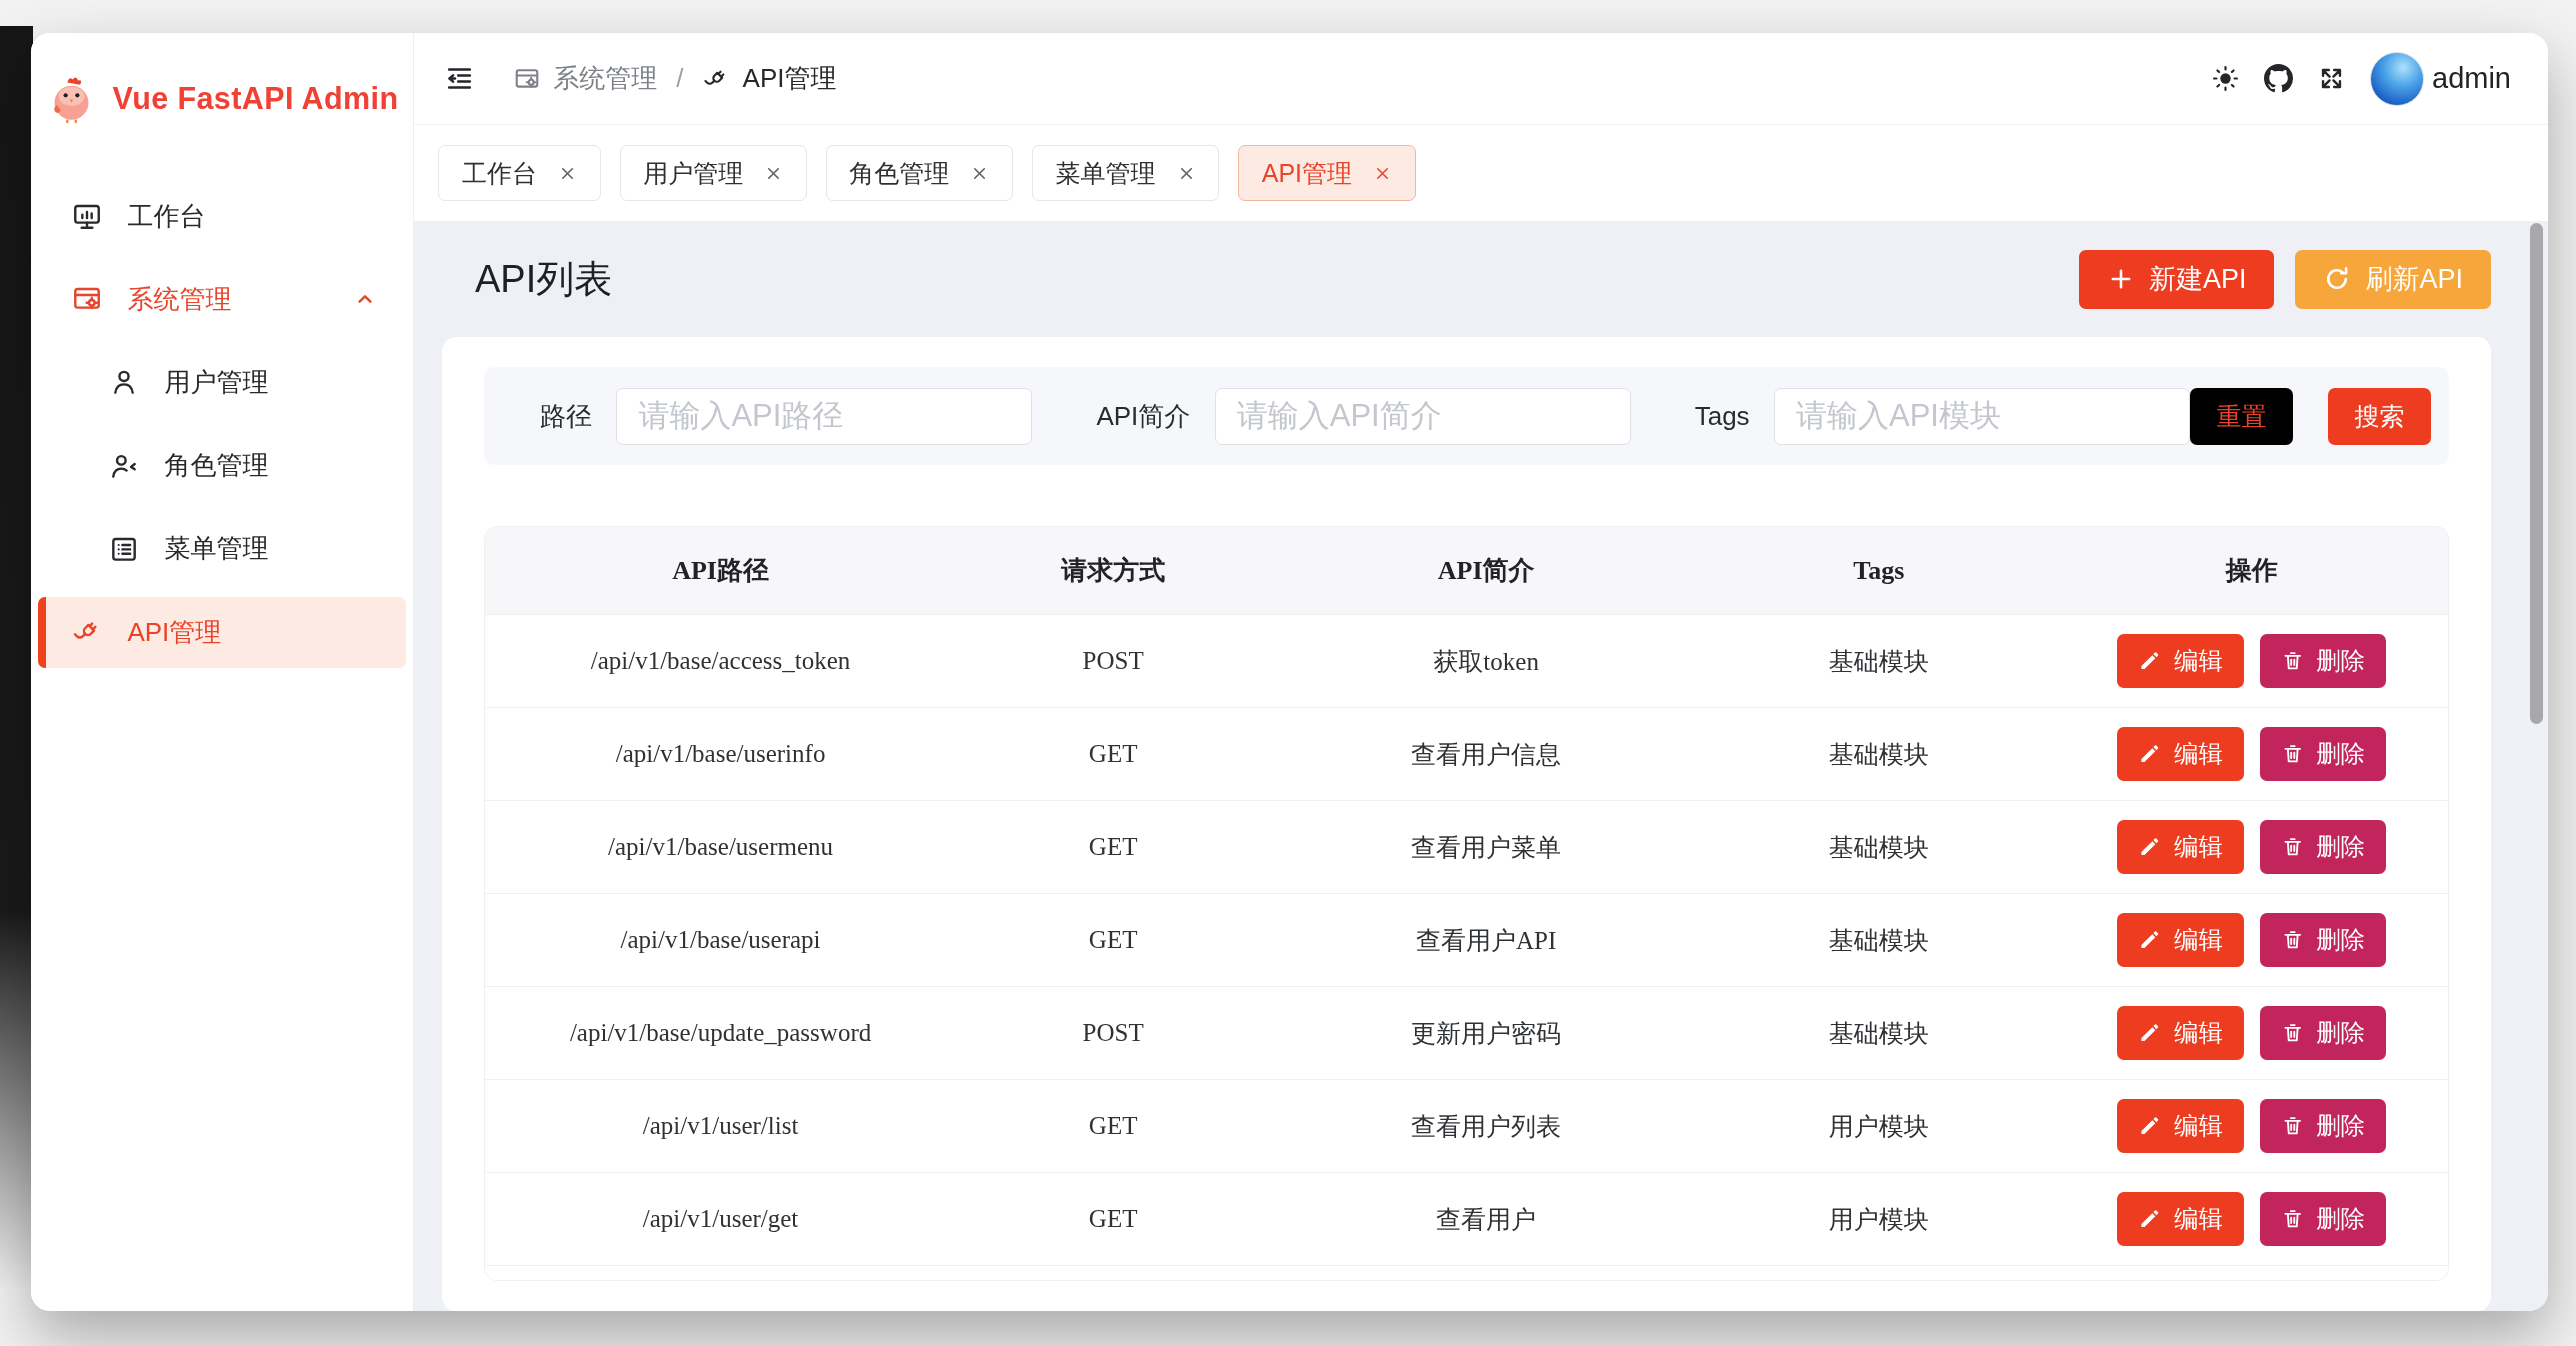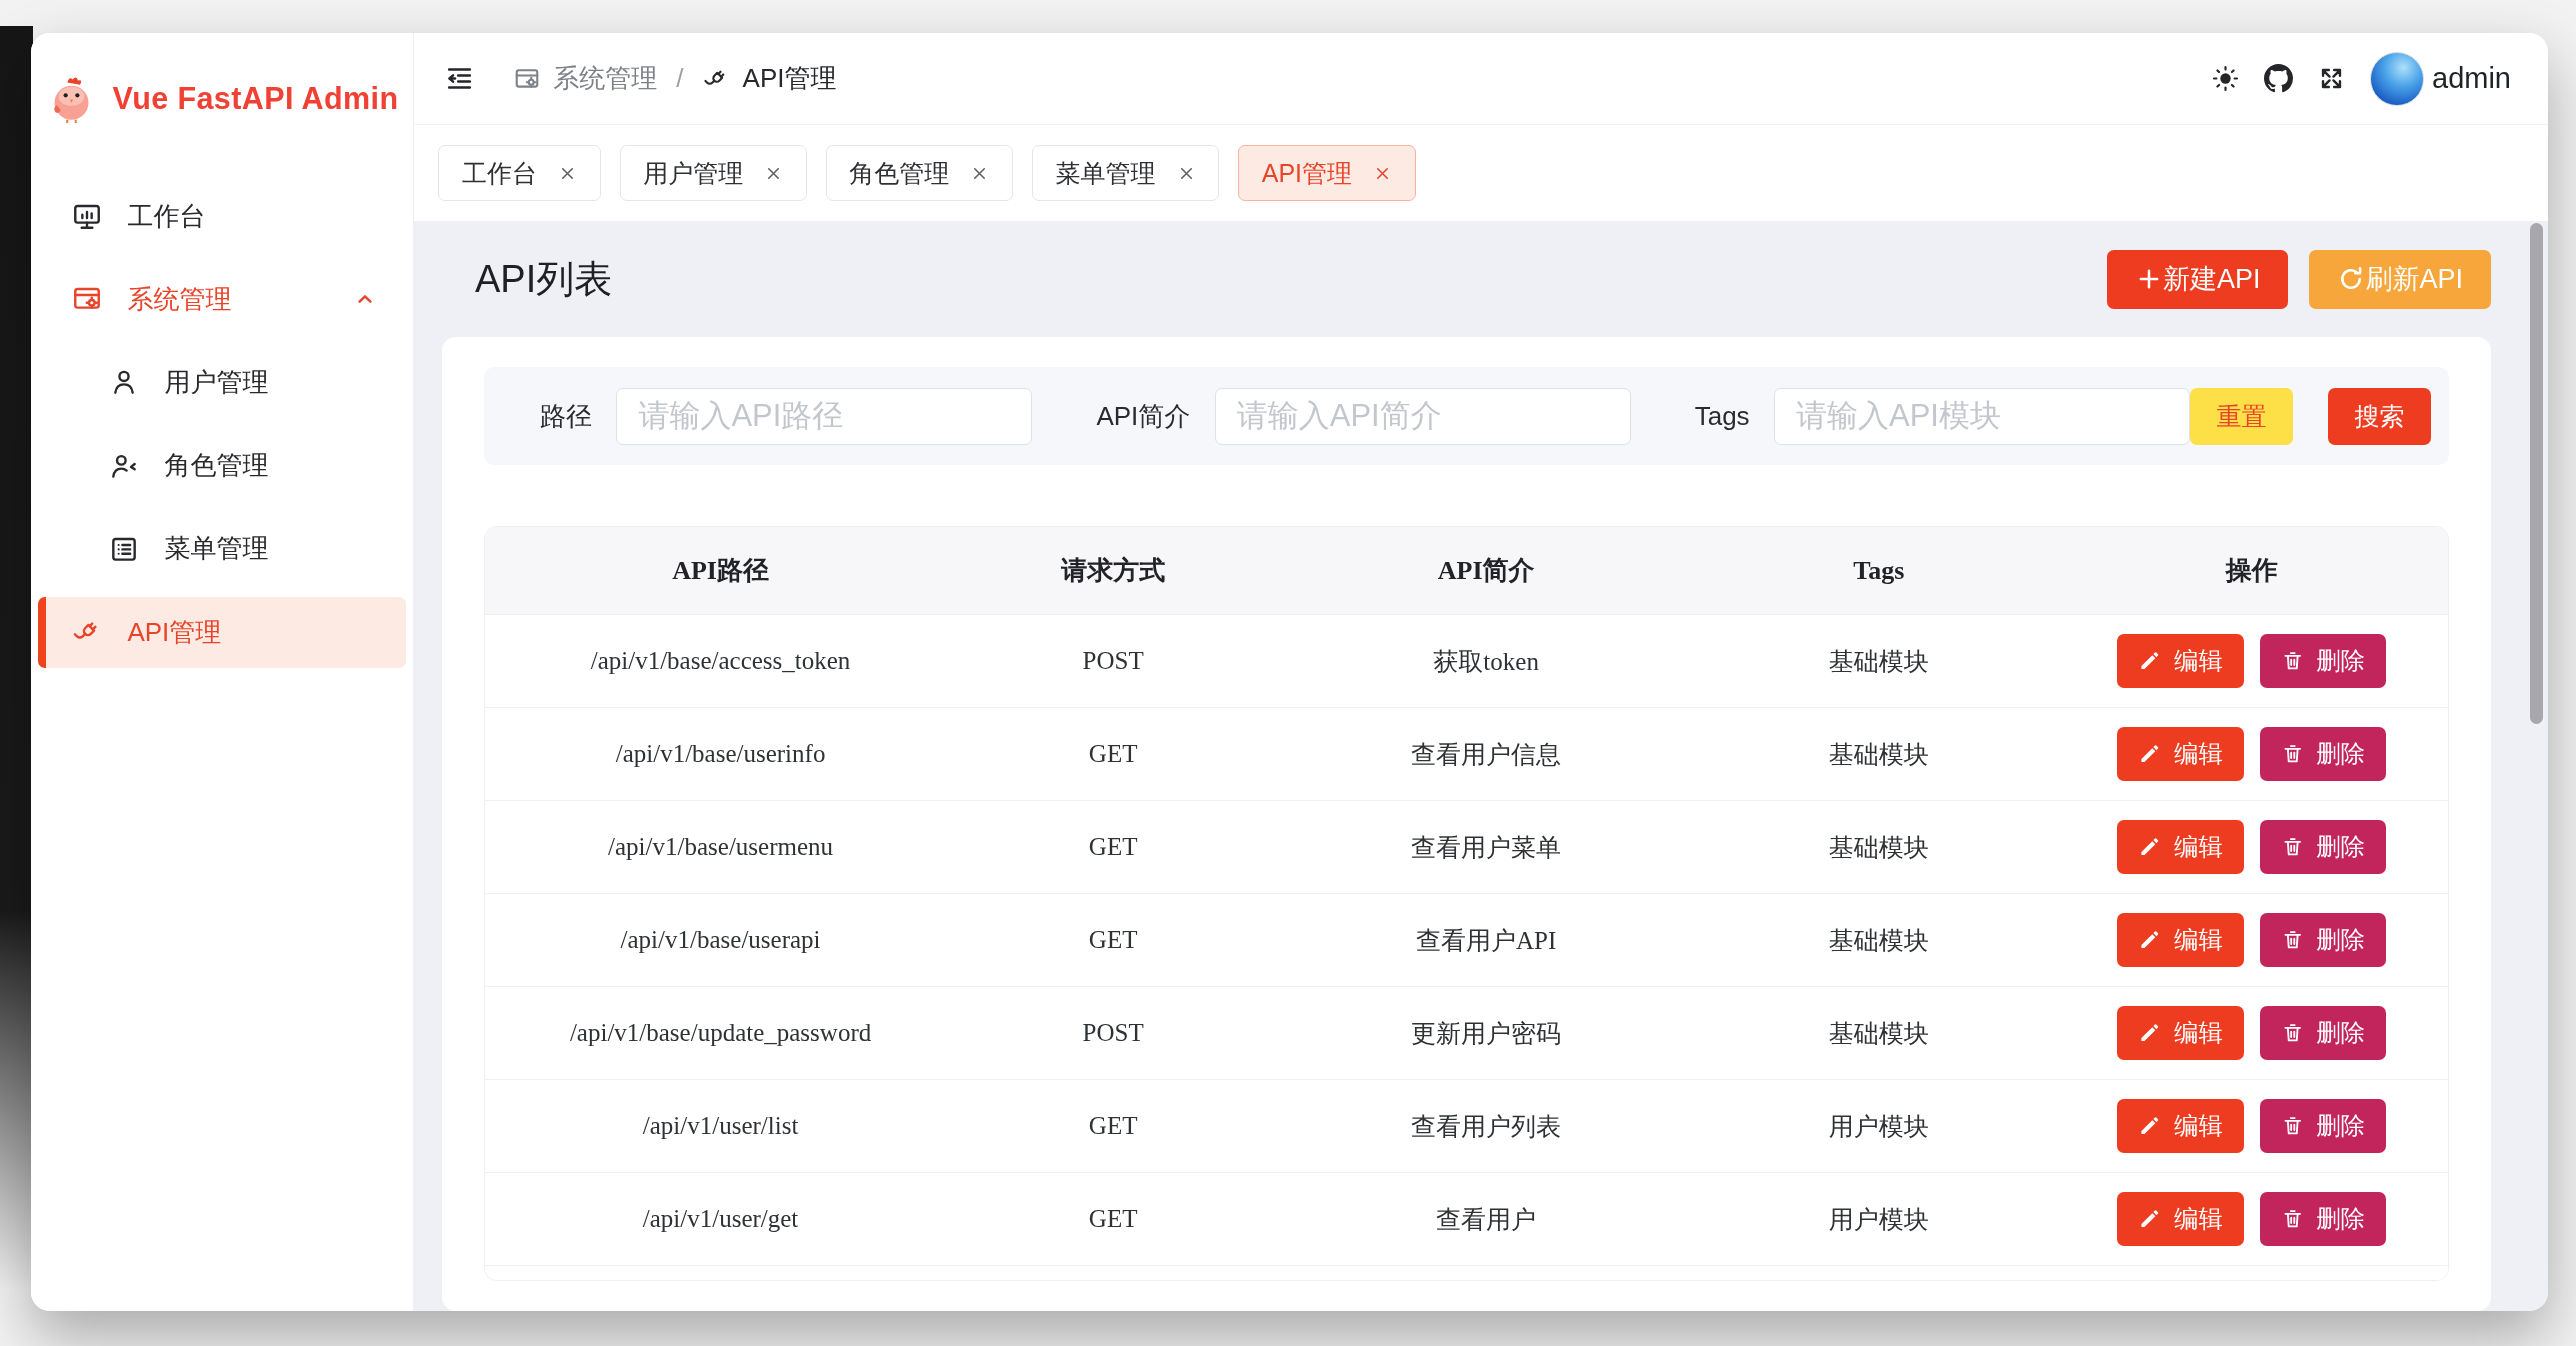--- a/index.html
+++ b/index.html
@@ -54,34 +54,34 @@
               display:flex; align-items:center; gap:21px; font-size:25px; color:#2e3033; cursor:pointer; }
   .tab-chip svg { width:19px; height:19px; color:#5c5f64; }
   .tab-chip.active { background:#fdeae3; border-color:#f4b49e; color:#e8442a; }
   .tab-chip.active svg { color:#e8442a; }
   
   .content { flex:1; min-height:0; padding:0 57px 0 28px; display:flex; flex-direction:column; }
   .page-head { height:146px; display:flex; align-items:center; justify-content:space-between; padding-left:33px; }
   .page-title { font-size:38px; font-weight:500; color:#1e2023; }
   .head-buttons { display:flex; gap:21px; }
   .btn { border:none; cursor:pointer; font-family:inherit; display:inline-flex; align-items:center; justify-content:center; }
-  .btn-create, .btn-refresh { height:59px; padding:0 28px; border-radius:7px; color:#fff; font-size:27px; }
+  .btn-create, .btn-refresh { height:59px; padding:0 28px; border-radius:7px; color:#fff; font-size:27px; gap:14px; }
   .btn-create { background:#ed3c20; }
   .btn-refresh { background:#f6a63a; }
   .btn-create svg, .btn-refresh svg { width:28px; height:28px; }
   .card { background:#fff; border-radius:14px; padding:30px 42px; flex:1; }
   
   .filter-panel { background:#f6f7fb; border-radius:10.5px; height:98px; display:flex; align-items:center; padding:0 54px 0 56px; }
   .filter-group { display:flex; align-items:center; margin-right:64px; }
   .filter-label { font-size:26px; color:#292b2f; margin-right:24.4px; white-space:nowrap; }
   .filter-input { width:416px; height:57px; border:0.9px solid #dfe1e6; border-radius:7px; background:#fff;
                   padding:0 21px; font-size:31px; color:#333; font-family:inherit; outline:none; }
   .filter-input::placeholder { color:#c3c7cd; }
   .filter-actions { margin-left:auto; display:flex; gap:35px; }
-  .btn-reset { width:103px; height:57px; background:#fde047; color:#e9432b; border-radius:7px; font-size:25px; }
+  .btn-reset { width:103px; height:57px; background:#000000; color:#e9432b; border-radius:7px; font-size:25px; }
   .btn-search { width:103px; height:57px; background:#ed3c20; color:#ffffff; border-radius:7px; font-size:25px; }
   
   .table { margin-top:61px; border:0.9px solid #efeff2; border-radius:13px; overflow:hidden;font-family:Liberation Serif, serif; }
   .thead { display:flex; height:87px; align-items:center; background:#f7f7fa; font-size:26px; font-weight:bold; color:#212326; }
   .tr { display:flex; height:93px; align-items:center; border-top:0.9px solid #efeff2; font-size:25px; color:#2f3235; background:#fff; }
   .tc { text-align:center; }
   .c1 { width:24%; } .c2 { width:16%; } .c3 { width:22%; } .c4 { width:18%; }
   .c5 { width:20%; display:flex; justify-content:center; gap:15.7px; }
   .row-btn { height:54px; padding:13px 21px; border-radius:7px; color:#fff; font-size:24.4px; gap:12.2px; }
   .row-btn svg { width:23.5px; height:23.5px; }

